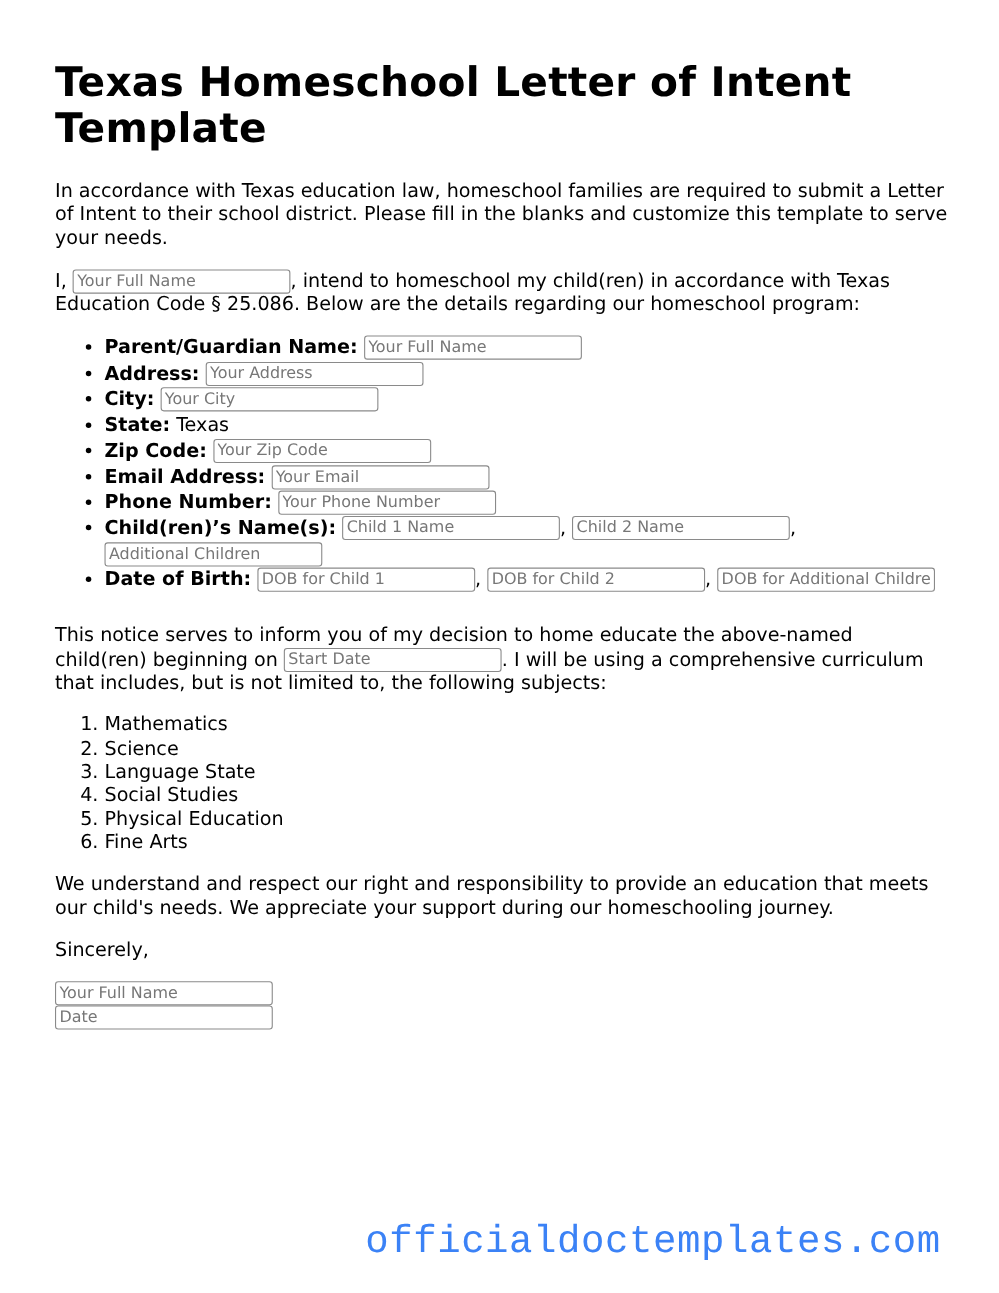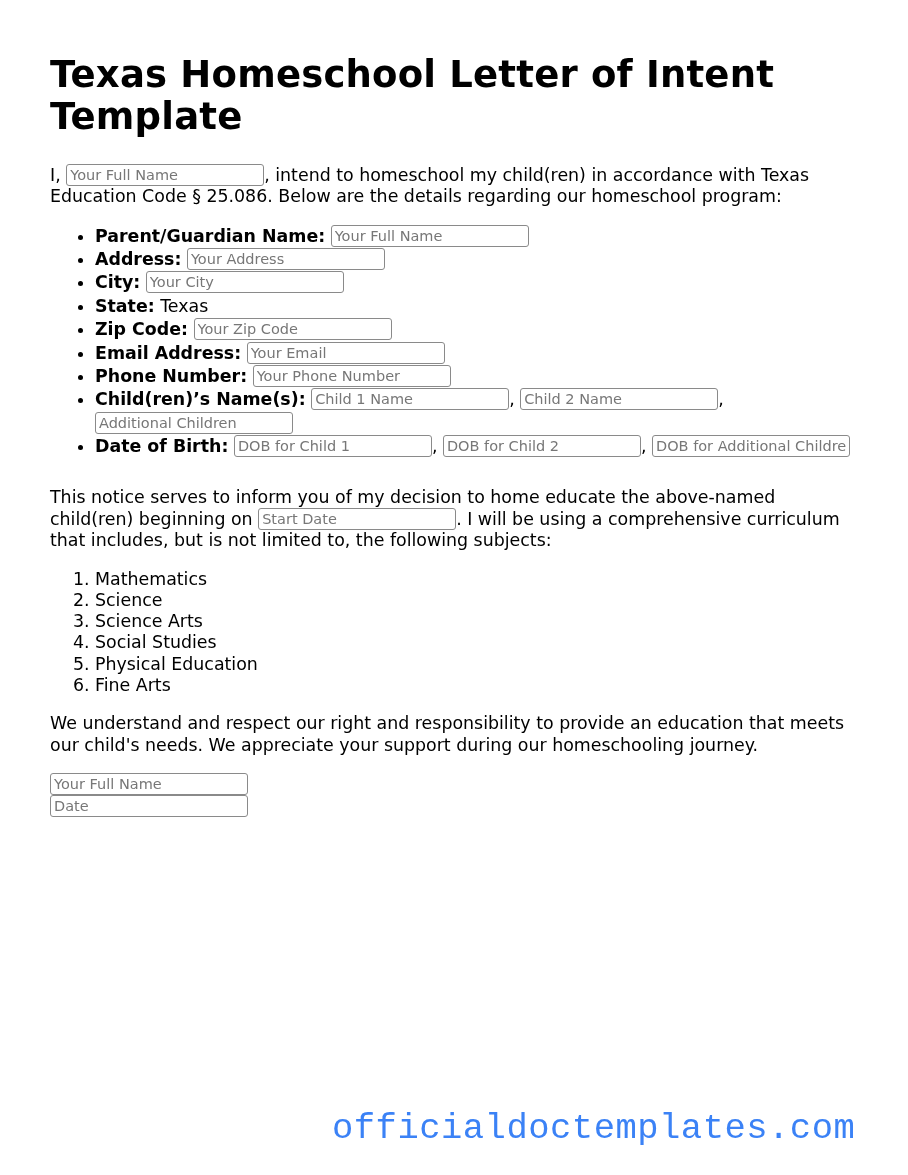--- a/index.html
+++ b/index.html
@@ -78,20 +78,21 @@
       color: #3b82f6;
       letter-spacing: 0.5px;
     }
   </style>
 </head>
 <body>
 
 <div class="page">
   <h1>Texas Homeschool Letter of Intent Template</h1>
 
+  <p>In accordance with Texas education law, homeschool families are required to submit a Letter of Intent to their school district. Please fill in the blanks and customize this template to serve your needs.</p>
 
 
   <p><span>I,</span> <input class="field w198" type="text" placeholder="Your Full Name" style=""><span>, intend to homeschool my child(ren) in accordance with Texas Education Code § 25.086. Below are the details regarding our homeschool program:</span></p>
 
   <ul class="details">
     <li>
       <b>Parent/Guardian Name:</b>
       <input class="field w198" type="text" placeholder="Your Full Name" style="">
     </li>
     <li>
@@ -130,26 +131,27 @@
       <input class="field w198" type="text" placeholder="DOB for Child 2" style=""><span>,</span>
       <input class="field w198" type="text" placeholder="DOB for Additional Children" style="">
     </li>
   </ul>
 
   <p><span>This notice serves to inform you of my decision to home educate the above-named child(ren) beginning on</span> <input class="field w198" type="text" placeholder="Start Date" style=""><span>. I will be using a comprehensive curriculum that includes, but is not limited to, the following subjects:</span></p>
 
   <ol class="subjects">
     <li>Mathematics</li>
     <li>Science</li>
-    <li>Science Arts</li>
+    <li>Language State</li>
     <li>Social Studies</li>
     <li>Physical Education</li>
     <li>Fine Arts</li>
   </ol>
 
   <p>We understand and respect our right and responsibility to provide an education that meets our child's needs. We appreciate your support during our homeschooling journey.</p>
 
+  <p>Sincerely,</p>
 
   <input class="field w198 sig-field" type="text" placeholder="Your Full Name" style="">
   <input class="field w198 sig-field" type="text" placeholder="Date" style="">
 </div>
 
 <div class="watermark">officialdoctemplates.com</div>
 
 </body></html>

